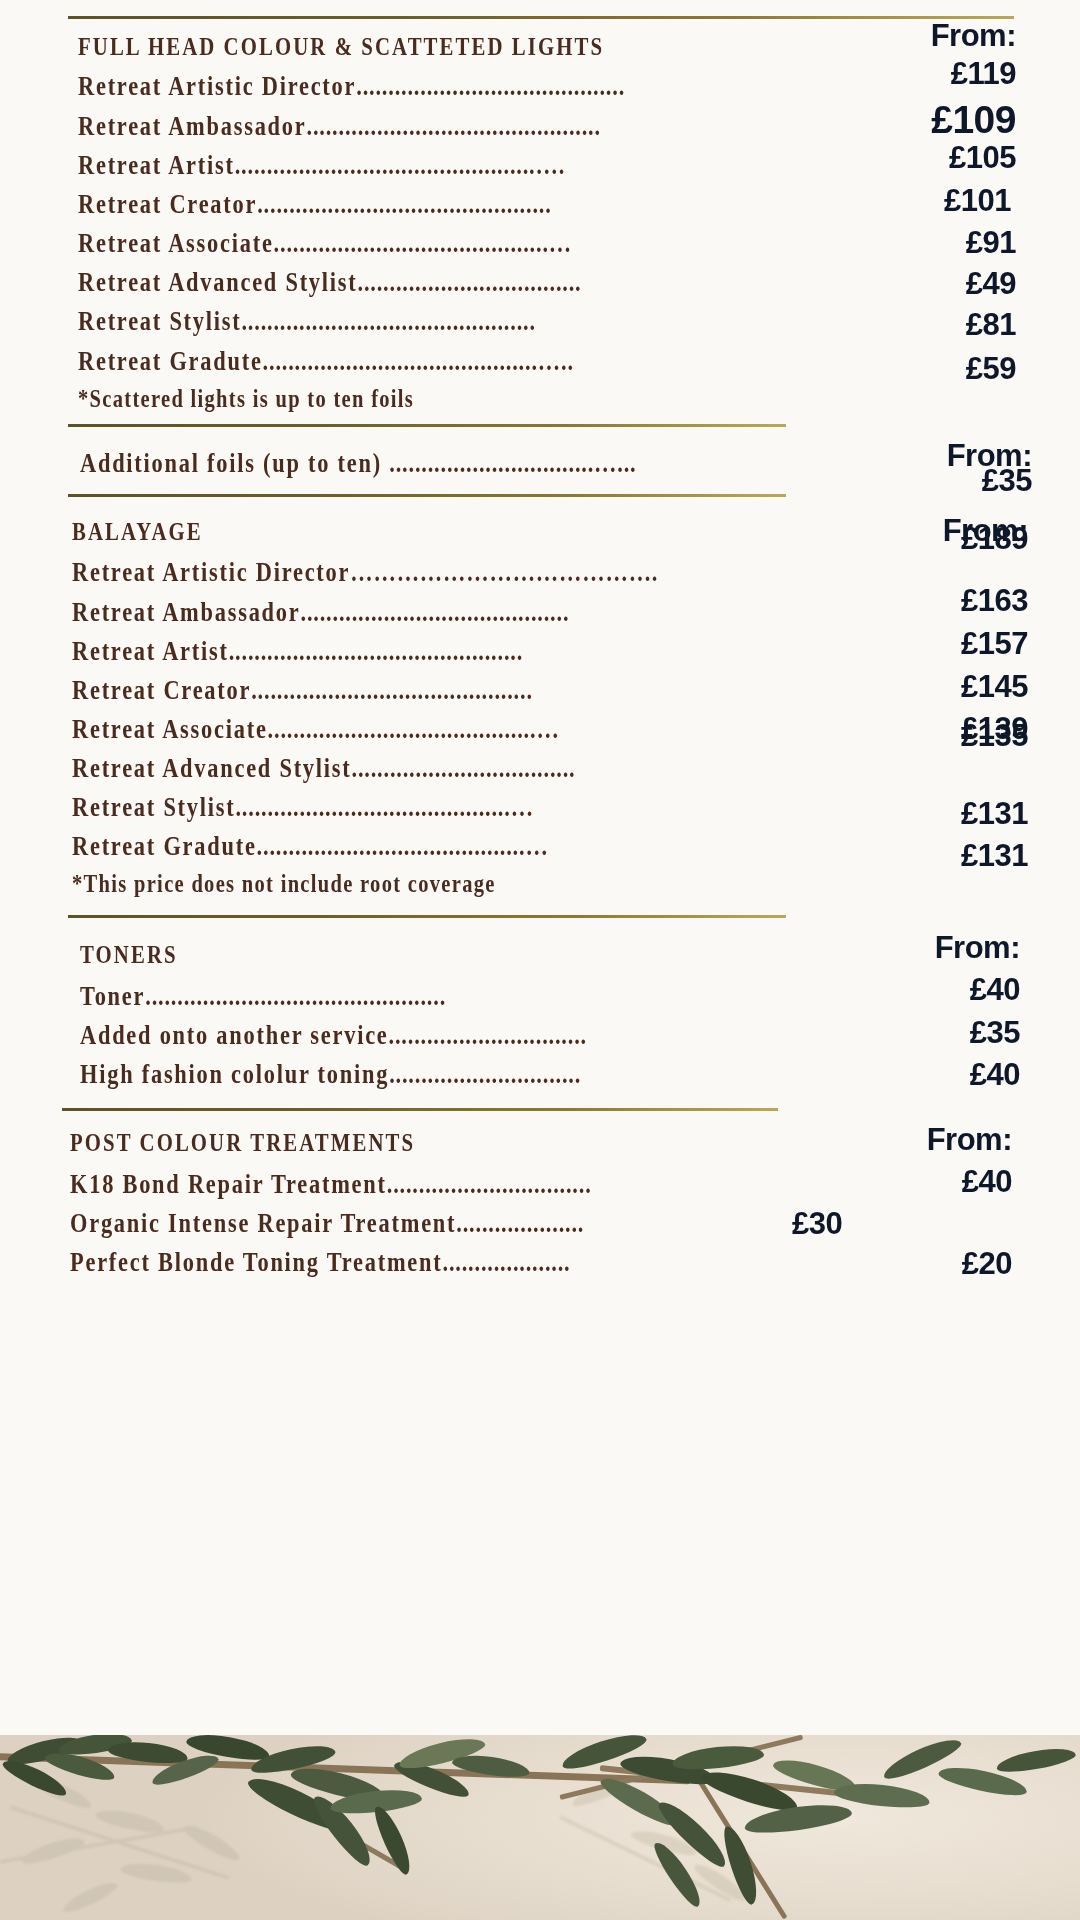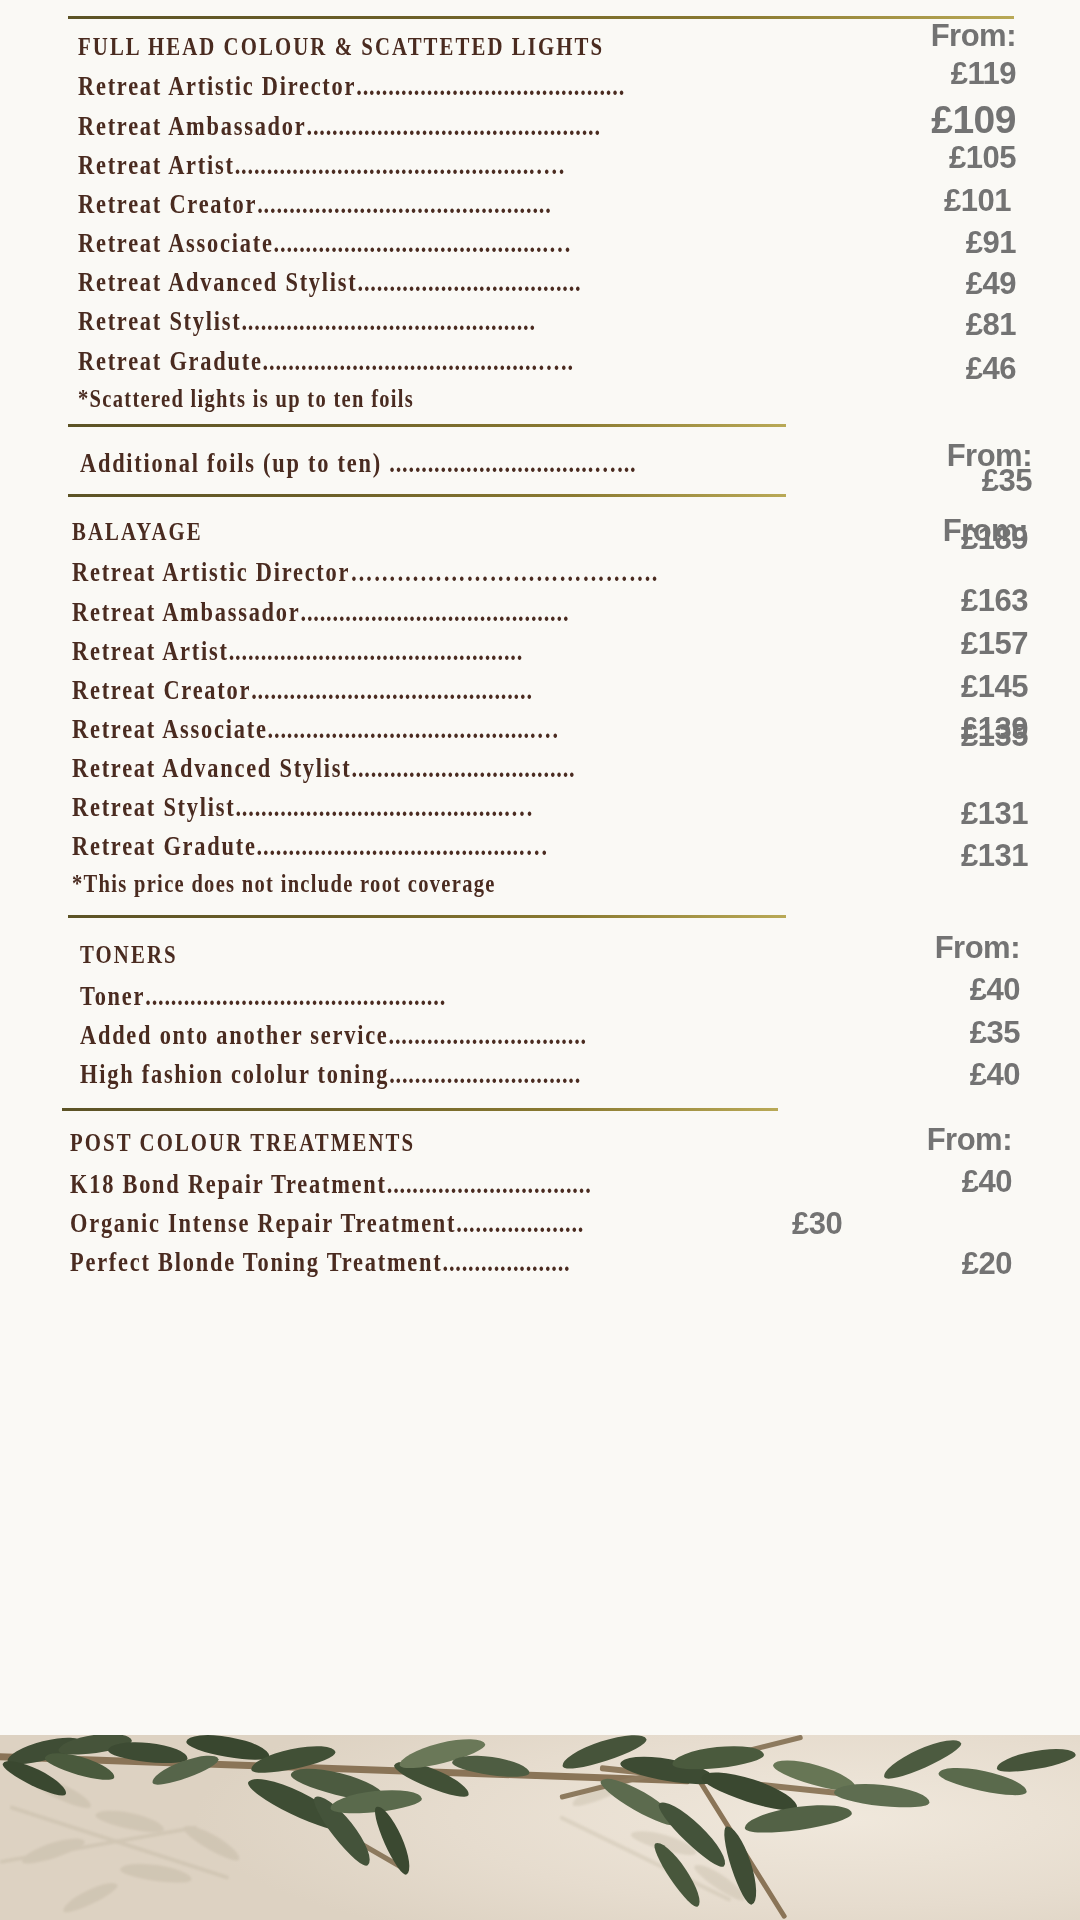--- a/index.html
+++ b/index.html
@@ -38,21 +38,21 @@
     letter-spacing:1.6px;
     color:#4a2b20;
     white-space:nowrap;
     transform:scaleX(.82);
     transform-origin:left center;
   }
   .dots{letter-spacing:1px;}
   .price,.fromlbl{
     font-family:"Liberation Sans",sans-serif;
     font-weight:700;
-    color:#737373;
+    color:#0f172a;
     letter-spacing:-0.5px;
     white-space:nowrap;
     line-height:1;
   }
 
   
   .blk{position:absolute;}
 
   .photo{position:absolute;left:0;top:1735px;width:1080px;height:185px;
     background:#e9e0d4;overflow:hidden;}
@@ -101,21 +101,21 @@
   <div class="blk note" style="left:78px;top:385px;font-size:25px;">*Scattered lights is up to ten foils</div>
 
   <div class="blk fromlbl" style="right:64px;top:20px;font-size:31px;text-align:right;width:220px;">From:</div>
   <div class="blk price" style="right:64px;top:58px;font-size:31px;text-align:right;width:220px;">£119</div>
   <div class="blk price" style="right:64px;top:100px;font-size:39px;text-align:right;width:220px;">£109</div>
   <div class="blk price" style="right:64px;top:142px;font-size:31px;text-align:right;width:220px;">£105</div>
   <div class="blk price" style="right:69px;top:185px;font-size:31px;text-align:right;width:220px;">£101</div>
   <div class="blk price" style="right:64px;top:227px;font-size:31px;text-align:right;width:220px;">£91</div>
   <div class="blk price" style="right:64px;top:268px;font-size:31px;text-align:right;width:220px;">£49</div>
   <div class="blk price" style="right:64px;top:309px;font-size:31px;text-align:right;width:220px;">£81</div>
-  <div class="blk price" style="right:64px;top:353px;font-size:31px;text-align:right;width:220px;">£46</div>
+  <div class="blk price" style="right:64px;top:353px;font-size:31px;text-align:right;width:220px;">£59</div>
 
   <div class="blk" style="left:68px;top:424px;width:718px;">
     <div class="rule"></div>
   </div>
 
   <div class="blk label" style="left:80px;top:447px;font-size:28px;">
     <span>Additional foils (up to ten) </span><span class="dots">................................…...</span>
   </div>
   <div class="blk fromlbl" style="right:48px;top:440px;font-size:31px;text-align:right;width:220px;">From:</div>
   <div class="blk price" style="right:48px;top:465px;font-size:31px;text-align:right;width:220px;">£35</div>

